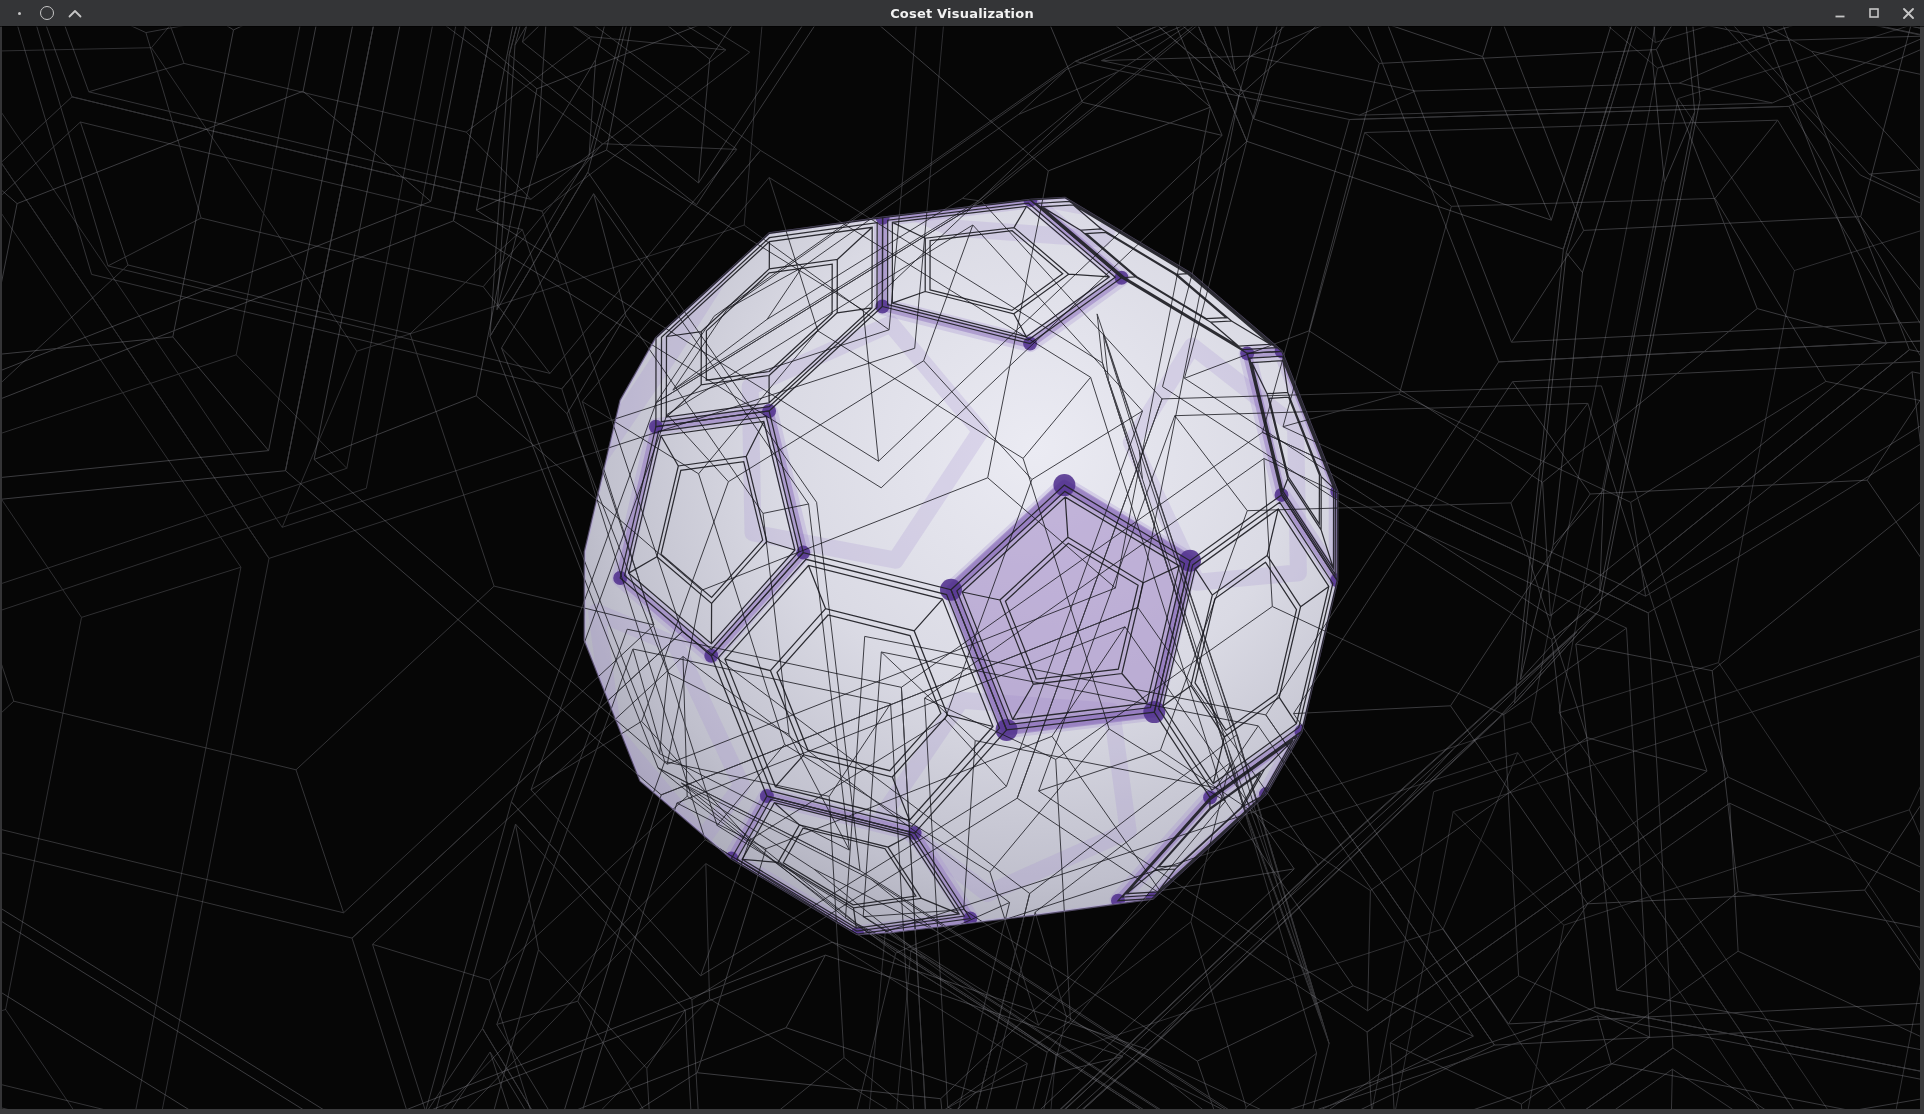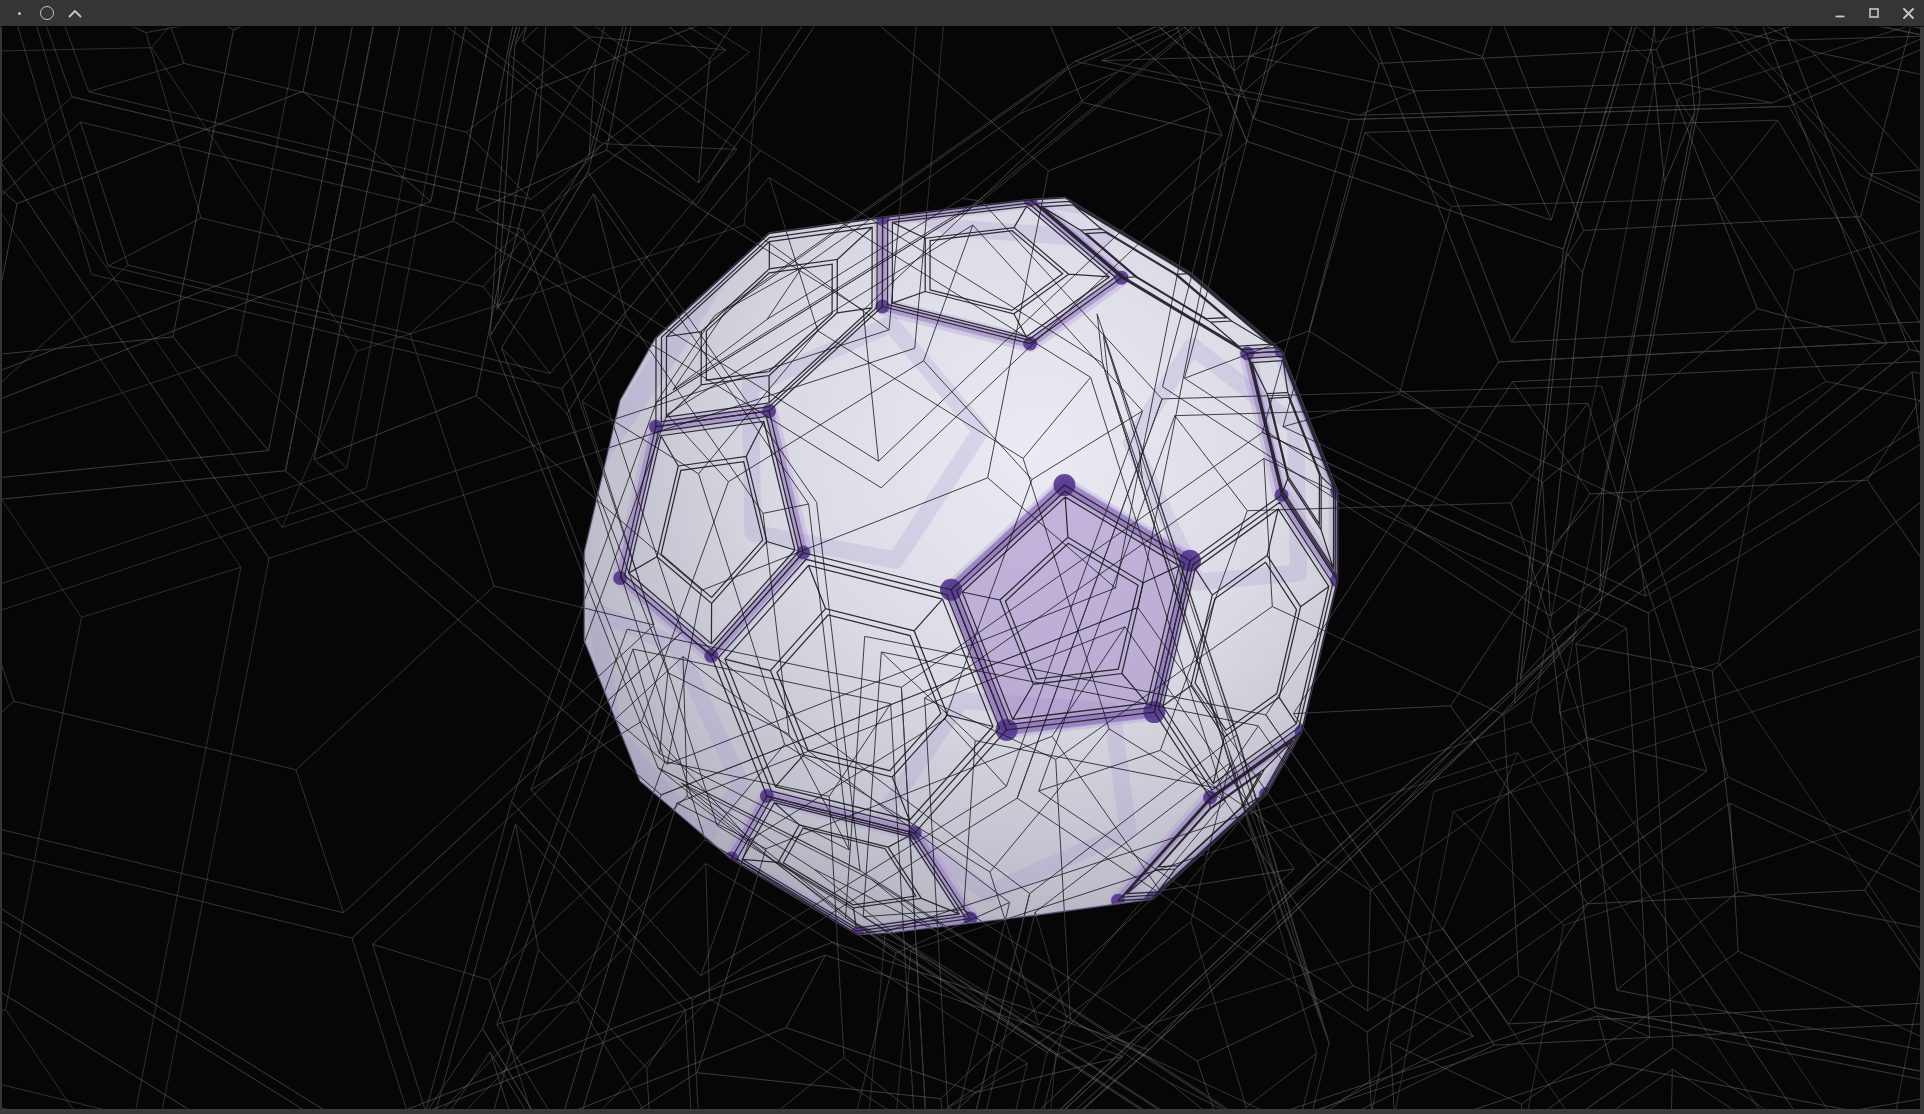--- a/index.html
+++ b/index.html
@@ -475,20 +475,21 @@
         </span>
       <span class="tbi" style="color: rgb(198, 198, 198);">
           <span class="ring" style="border-color: rgb(198, 198, 198);"></span>
         </span>
       <span class="tbi" style="color: rgb(198, 198, 198);">
         <svg width="14" height="9" viewBox="0 0 14 9">
             <polyline points="1.5,7.5 7,2 12.5,7.5" fill="none" stroke="currentColor" stroke-width="1.8" stroke-linecap="round" stroke-linejoin="round"></polyline>
           </svg>
       </span>
     </div>
+    <div class="tb-title">Coset Visualization</div>
     <div class="tb-right">
       <span class="tbi" style="color: rgb(198, 198, 198);">
         <svg width="12" height="12" viewBox="0 0 12 12">
             <line x1="1.5" y1="9.5" x2="10.5" y2="9.5" stroke="currentColor" stroke-width="1.8"></line>
           </svg>
       </span>
       <span class="tbi" style="color: rgb(198, 198, 198);">
         <svg width="12" height="12" viewBox="0 0 12 12">
             <rect x="2" y="2" width="8" height="8" fill="none" stroke="currentColor" stroke-width="1.6"></rect>
           </svg>

